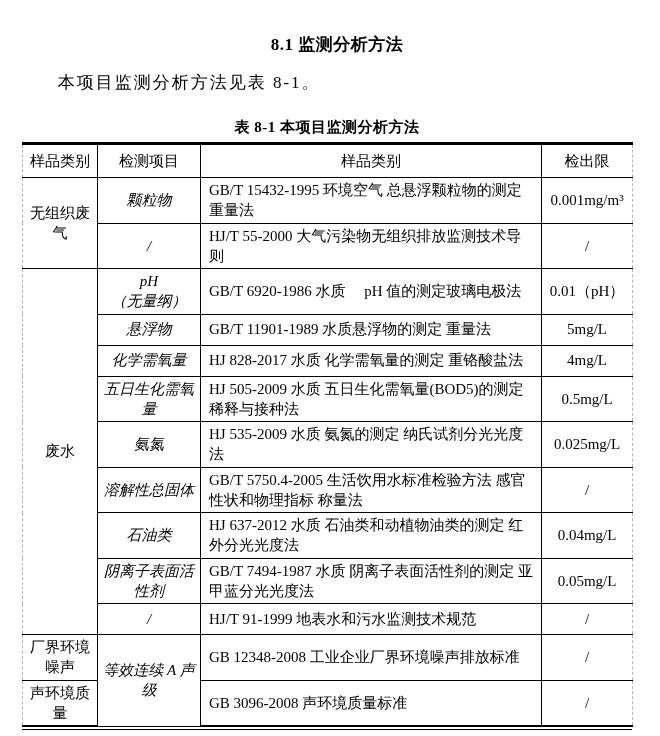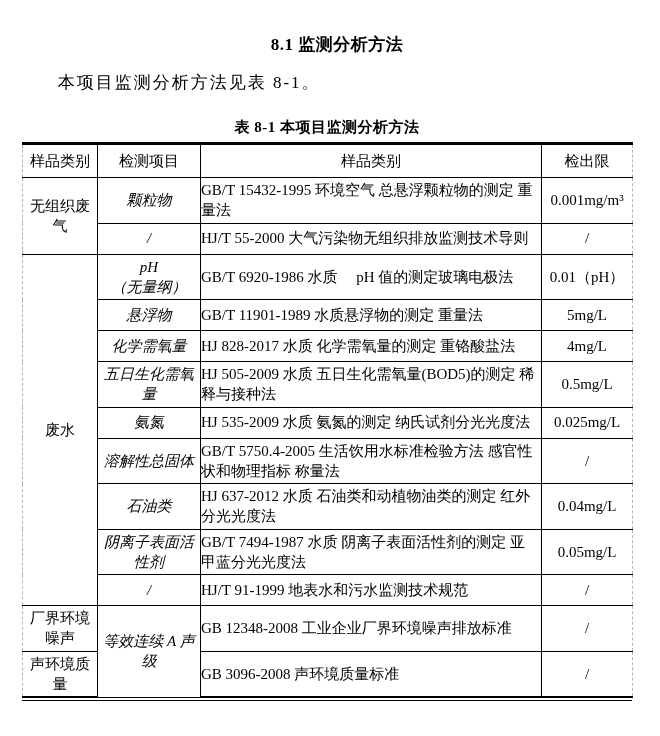--- a/index.html
+++ b/index.html
@@ -60,21 +60,21 @@
   th, td {
     border: 1px solid #000;
     text-align: center;
     vertical-align: middle;
     padding: 2px 4px;
     font-weight: normal;
     word-break: break-all;
   }
   thead th { border-top: 3px solid #000; height: 34px; margin-top: 31px; }
   td { height: 31px; }
-  td.basis { text-align: left; padding-left: 0; padding-right: 6px; word-break: normal; overflow-wrap: anywhere; }
+  td.basis { text-align: left; padding-left: 8px; padding-right: 6px; word-break: normal; overflow-wrap: anywhere; }
   td.item  { white-space: pre-line; font-style: italic; }
   .edge-left  { border-left: 1px dashed #b5b5b5; }
   .edge-right { border-right: 1px dashed #b5b5b5; }
   tr.last-row td { border-bottom: 2px solid #000; } 
 </style>
 </head>
 <body>
 
 <div class="page">
 

